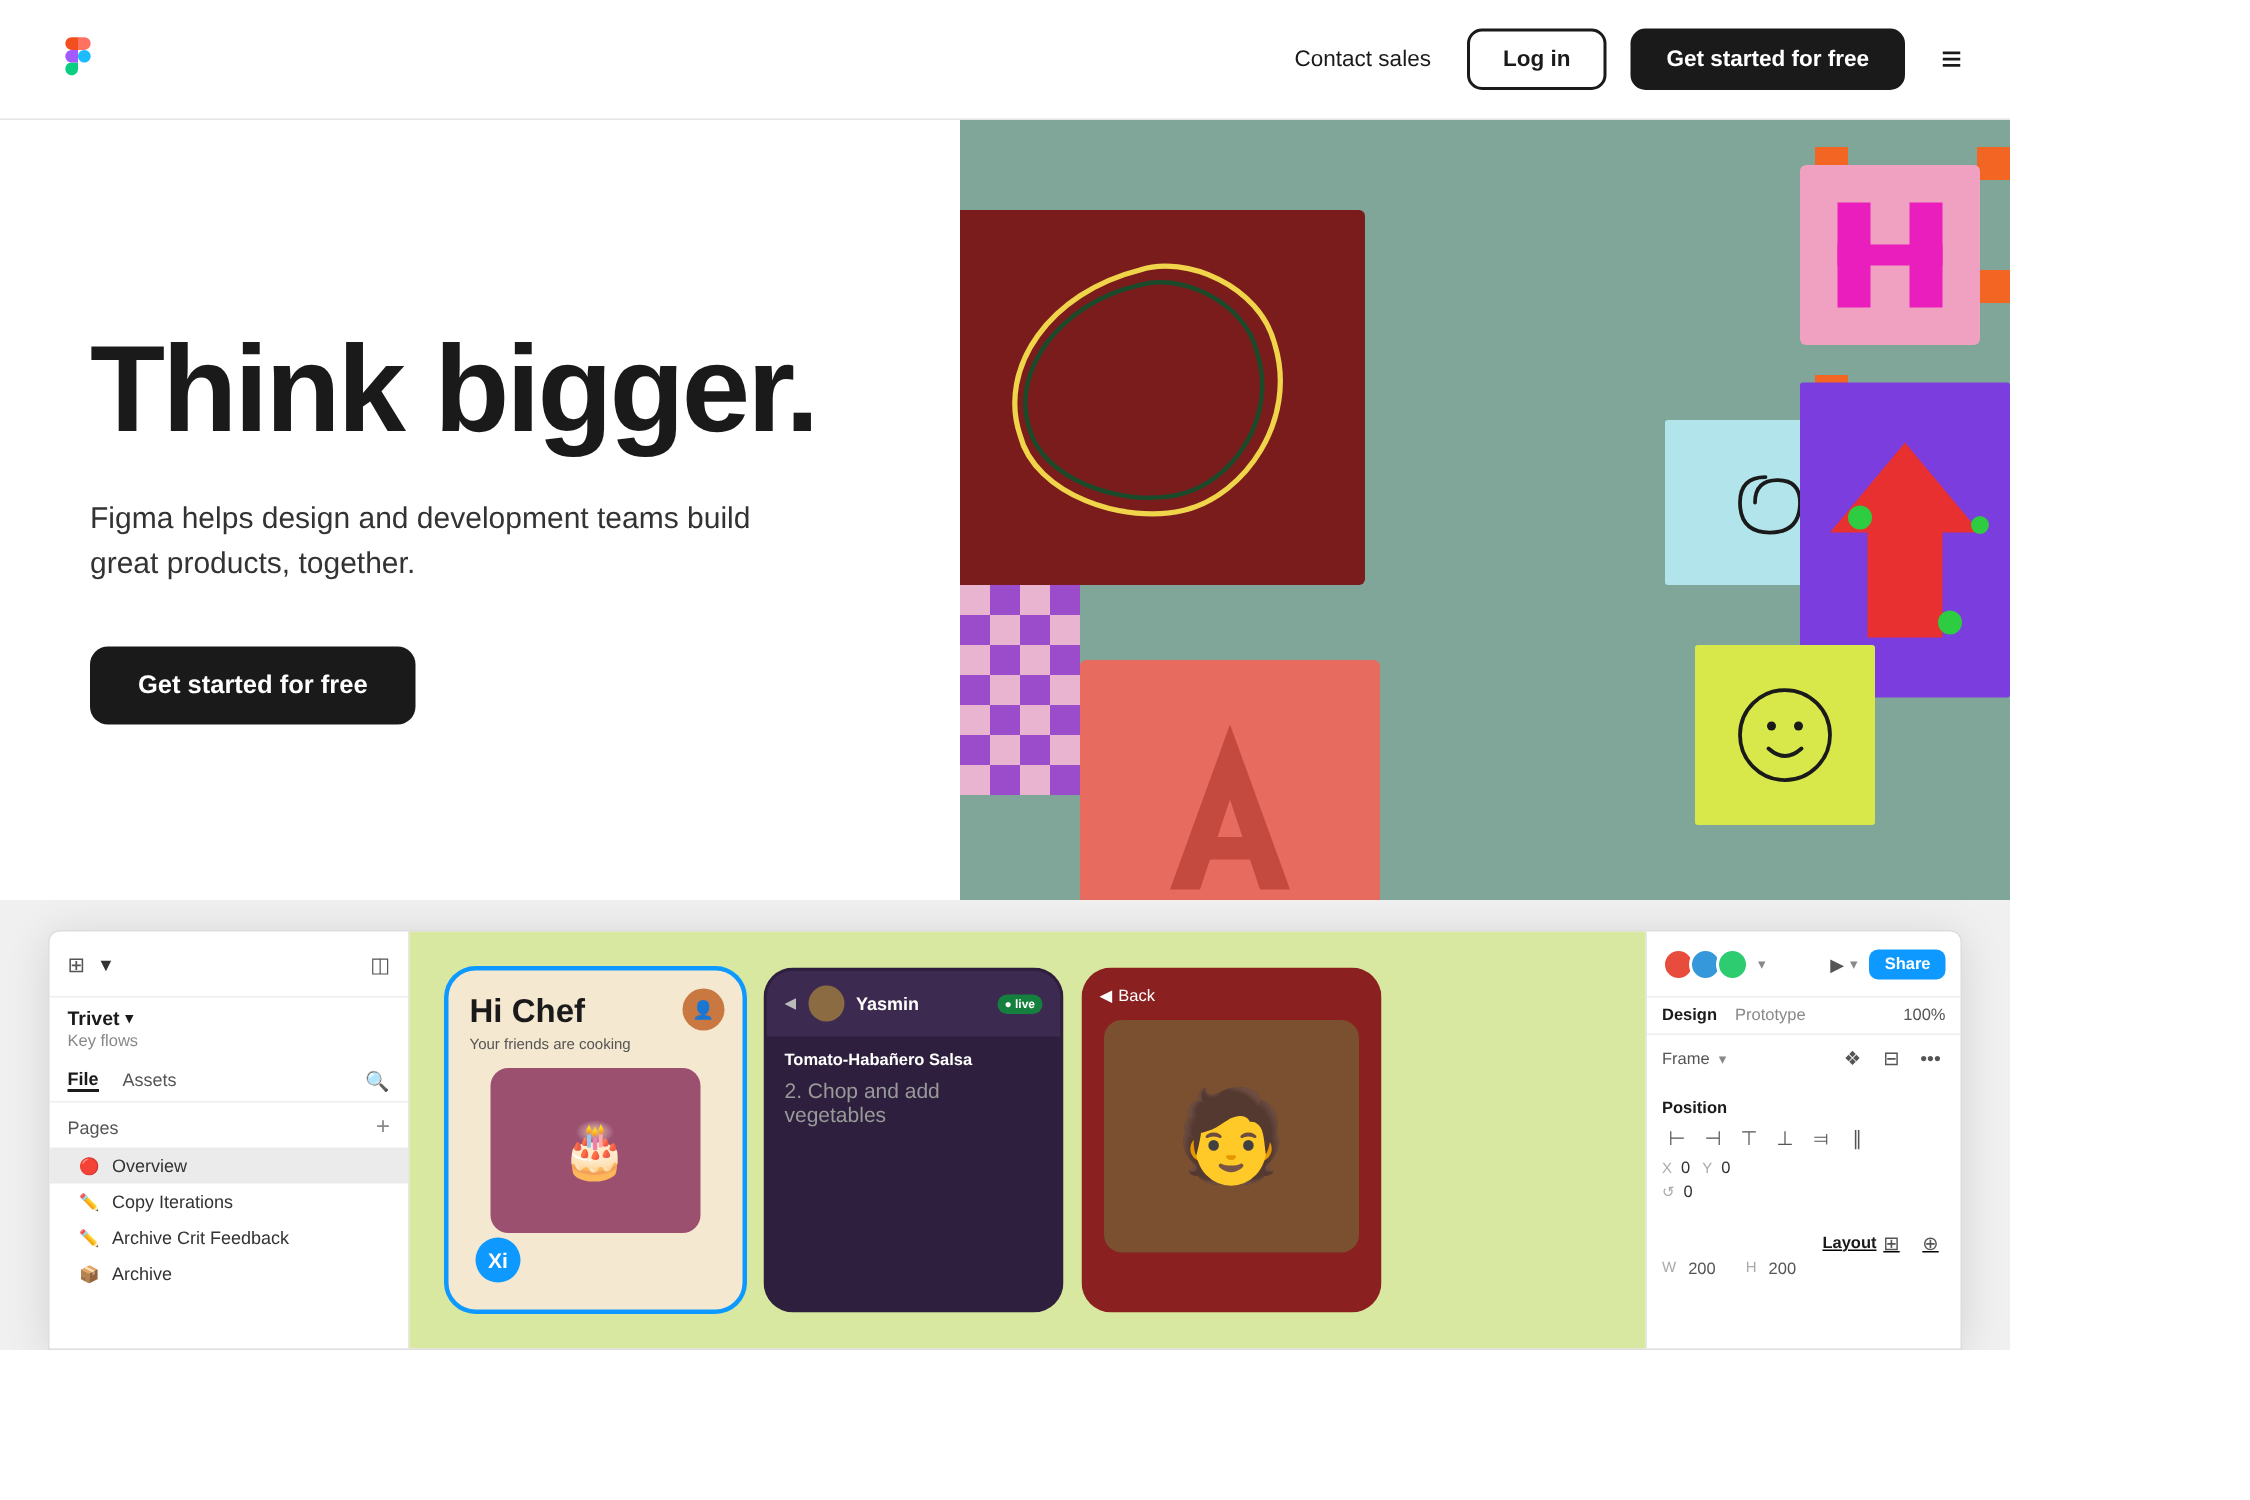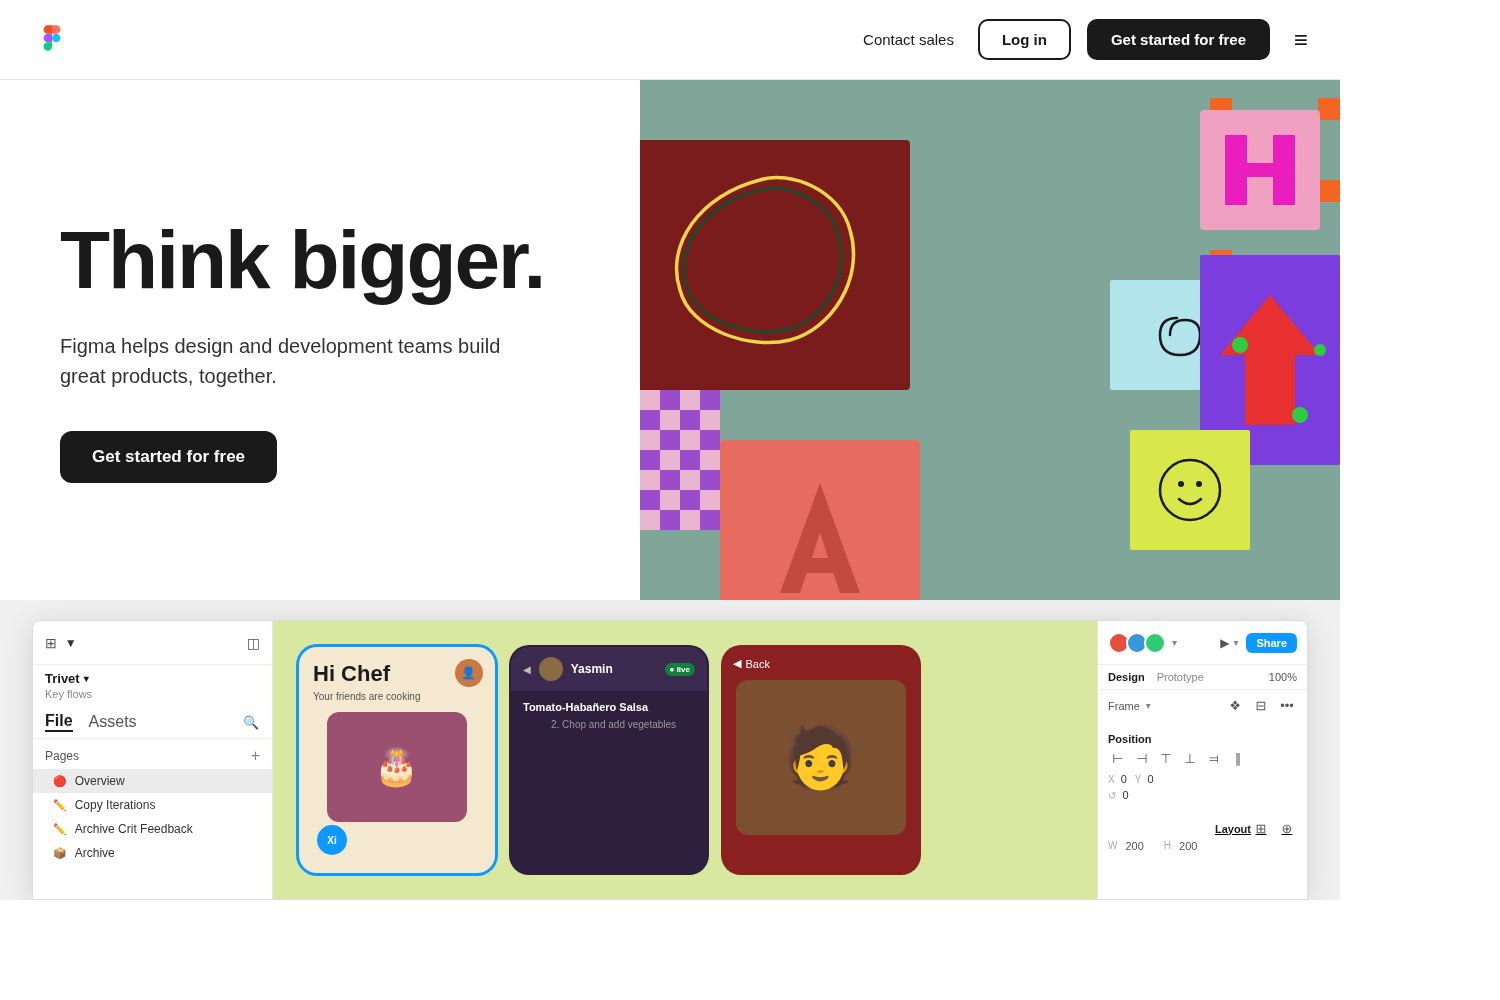--- a/index.html
+++ b/index.html
@@ -118,21 +118,21 @@
       padding: 6px 12px 2px 12px; font-size: 13px; font-weight: 600; color: #1a1a1a;
       display: flex; align-items: center; gap: 4px;
     }
     .sidebar-project-sub {
       padding: 0 12px 6px 12px; font-size: 11px; color: #888;
     }
     .sidebar-tabs {
       display: flex; align-items: center; padding: 6px 12px;
       border-bottom: 1px solid #eee; gap: 16px;
     }
-    .sidebar-tab { font-size: 16px; color: #555; cursor: pointer; }
+    .sidebar-tab { font-size: 12px; color: #555; cursor: pointer; }
     .sidebar-tab.active { color: #1a1a1a; font-weight: 600; border-bottom: 2px solid #1a1a1a; }
     .sidebar-search-icon { font-size: 13px; color: #888; }
     .sidebar-pages-header {
       display: flex; align-items: center; justify-content: space-between;
       padding: 8px 12px 4px 12px; font-size: 12px; color: #555; font-weight: 500;
     }
     .sidebar-pages-add { font-size: 16px; color: #888; cursor: pointer; }
     .sidebar-page-item {
       display: flex; align-items: center; gap: 8px;
       padding: 5px 12px 5px 20px; font-size: 12px; color: #333; cursor: pointer;
@@ -373,34 +373,34 @@
       <div class="canvas-frames">
 
         <div class="frame-card selected" style="background:#f5e8d0;padding:14px;position:relative;">
           <div class="frame-hi-title">Hi Chef</div>
           <div class="frame-hi-sub">Your friends are cooking</div>
           <div style="position:absolute;right:12px;top:12px;width:28px;height:28px;border-radius:50%;background:#c97842;display:flex;align-items:center;justify-content:center;font-size:12px;">👤</div>
           <div style="width:140px;height:110px;background:#9b5070;border-radius:12px;margin:0 auto;display:flex;align-items:center;justify-content:center;font-size:36px;overflow:hidden;">
             🎂
           </div>
           <div style="position:absolute;bottom:18px;left:18px;width:30px;height:30px;background:#0d99ff;border-radius:50%;display:flex;align-items:center;justify-content:center;">
-            <span style="color:#fff;font-size:10px;font-weight:700;">Xi</span>
+            <span style="color:#fff;font-size:14px;font-weight:700;">Xi</span>
           </div>
         </div>
 
         <div class="frame-card" style="background:#2d1f3d;overflow:hidden;">
           <div style="background:#3d2a50;padding:10px 12px;display:flex;align-items:center;gap:8px;">
             <div style="font-size:10px;color:#bbb;">◀</div>
             <div style="width:24px;height:24px;border-radius:50%;background:#8b6c42;"></div>
             <span style="font-size:12px;font-weight:600;color:#fff;flex:1;">Yasmin</span>
             <span style="background:#15803d;color:#fff;font-size:8px;border-radius:8px;padding:2px 5px;font-weight:600;">● live</span>
           </div>
           <div style="padding:10px 12px;">
             <div style="font-size:11px;font-weight:600;color:#fff;margin-bottom:6px;">Tomato-Habañero Salsa</div>
-            <div style="font-size:10px;color:#999;margin-bottom:3px;margin-left:28px;">2. Chop and add vegetables</div>
+            <div style="font-size:14px;color:#999;margin-bottom:3px;">2. Chop and add vegetables</div>
           </div>
         </div>
 
         <div class="frame-card" style="background:#8b2020;overflow:hidden;">
           <div style="display:flex;align-items:center;gap:4px;padding:10px;color:#fff;font-size:11px;font-weight:500;">
             <span>◀</span>
             <span>Back</span>
           </div>
           <div style="width:170px;height:155px;background:#7a5030;border-radius:12px;margin:0 auto;display:flex;align-items:center;justify-content:center;font-size:60px;overflow:hidden;">
             🧑

